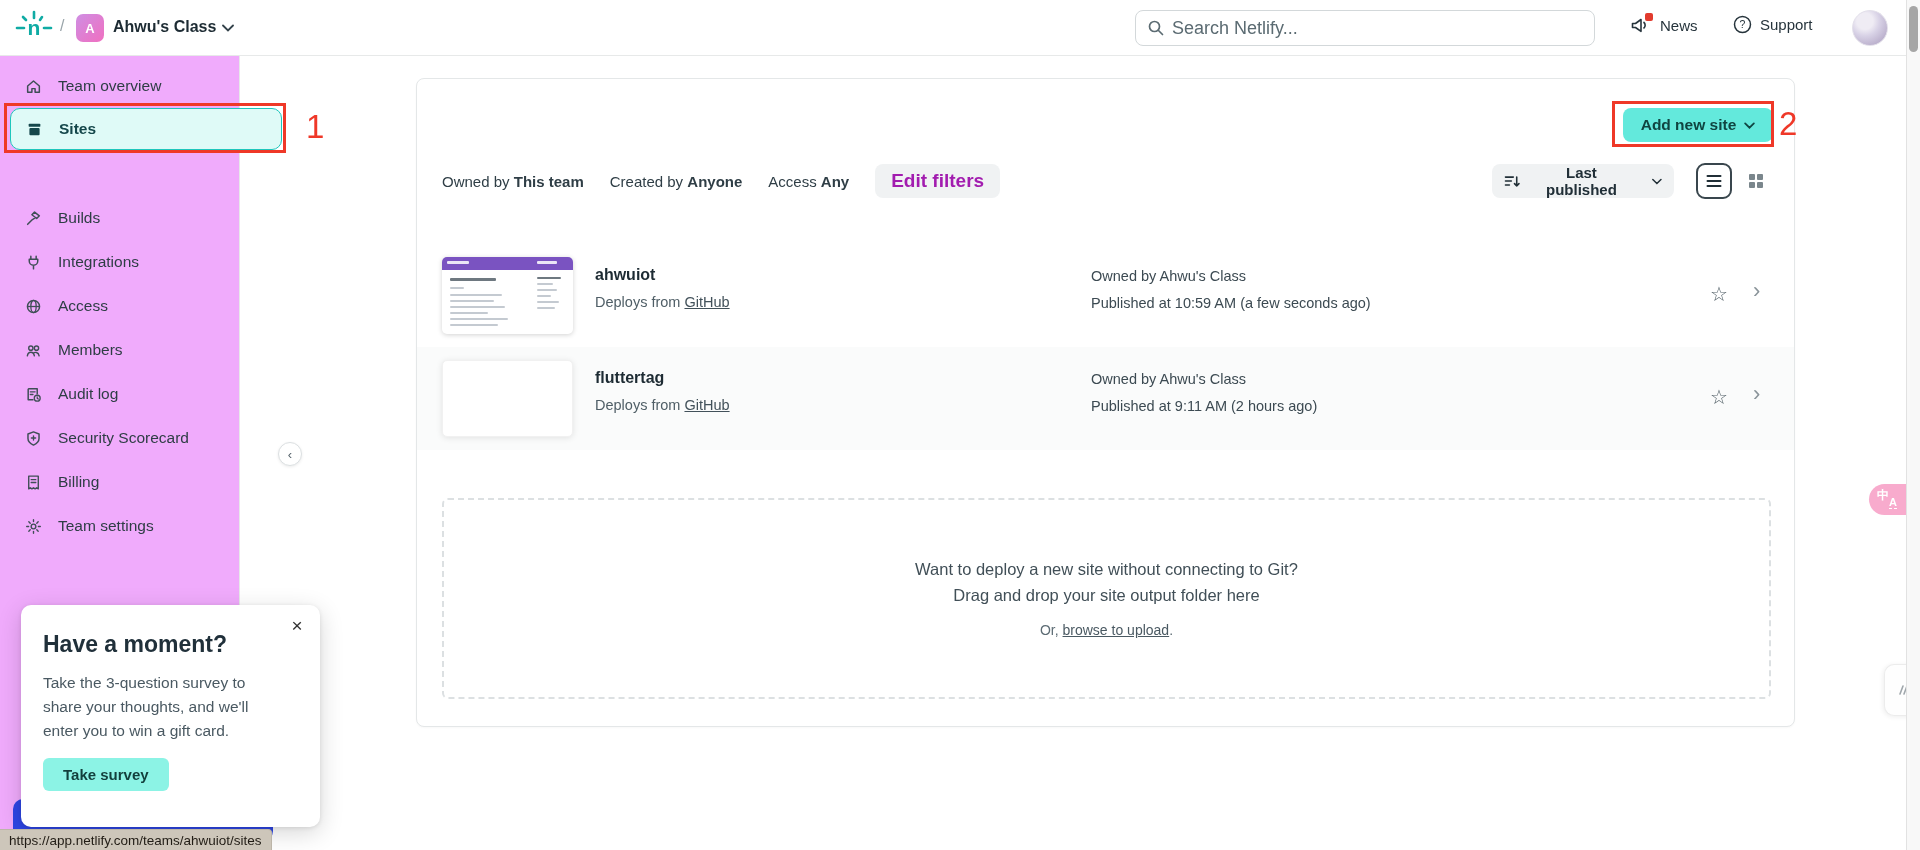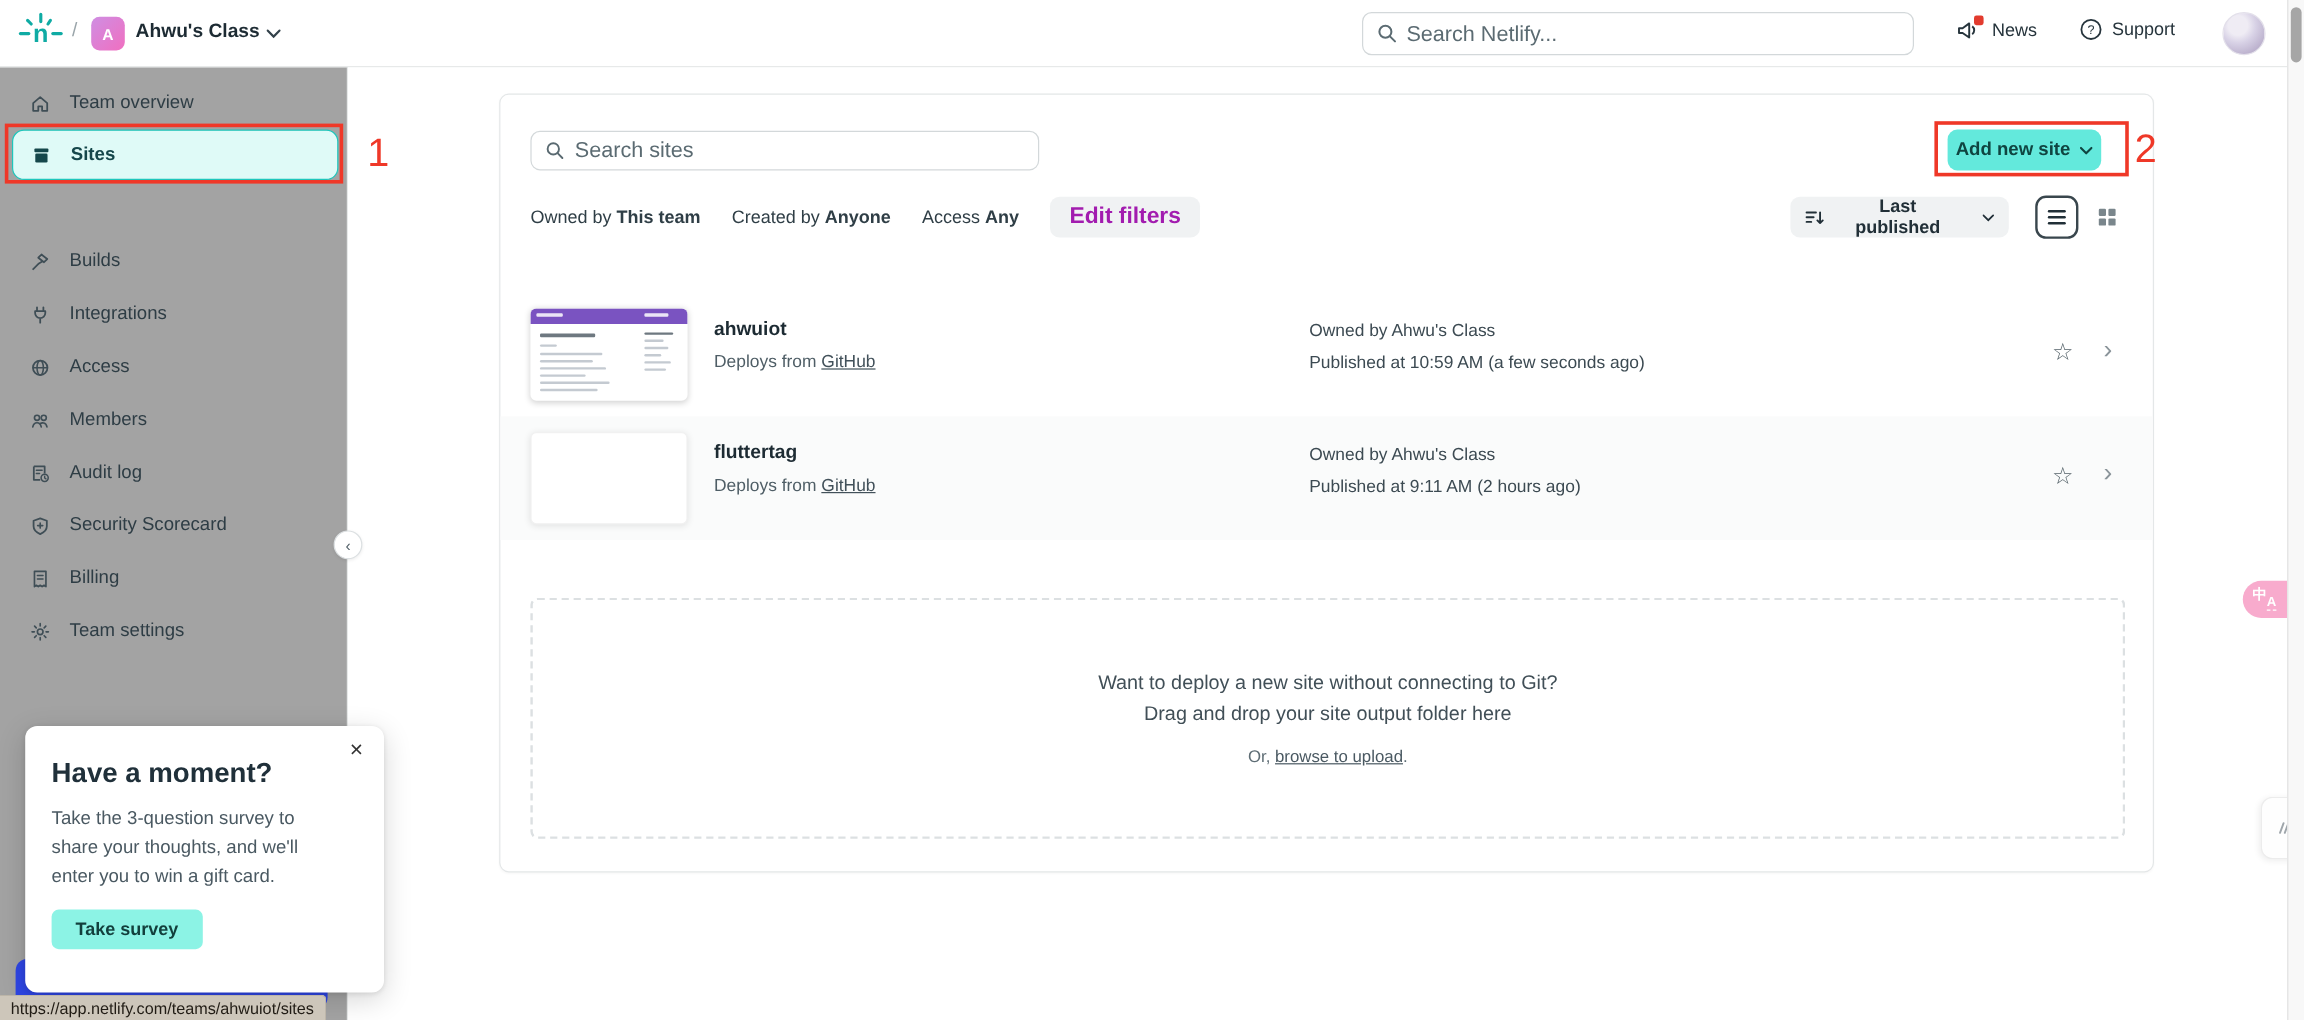--- a/index.html
+++ b/index.html
@@ -28,38 +28,38 @@
     font-size:15px; color:#26343C; cursor:pointer; }
   .news-wrap { left:1630px; }
   .support-wrap { left:1733px; }
   .news-ico { position:relative; width:22px; height:20px; }
   .news-dot { position:absolute; right:-1px; top:-2px; width:8px; height:8px; background:#E23B2E; border-radius:2px; }
   .avatar { position:absolute; left:1852px; top:10px; width:36px; height:36px; border-radius:50%;
     background:radial-gradient(circle at 35% 30%, #EFECF4 0 25%, #D8D2E6 45%, #B9AECB 80%, #A79CC0);
     cursor:pointer; border:1px solid #E3E0EA; }
 
   
-  .sidebar { position:absolute; left:0; top:56px; width:290px; height:794px; background:#a3a3a3;
+  .sidebar { position:absolute; left:0; top:56px; width:240px; height:794px; background:#f0abfc;
     border-right:1px solid #E7E9E9; z-index:2; }
   .side-item { position:absolute; left:0; width:290px; height:44px; display:flex; align-items:center;
     gap:16px; padding-left:25px; font-size:15.5px; color:#33424A; cursor:pointer; }
   .side-item .lbl { color:#2E3D45; }
   .side-item.active { left:10px; width:272px; height:42px; padding-left:15px; border-radius:10px;
     background:#DFFAF7; border:1px solid #1EC6BC; }
   .side-item.active .lbl { font-weight:bold; color:#15474B; }
   .collapse-btn { position:absolute; left:278px; top:442px; width:24px; height:24px; border-radius:50%;
     background:#fff; border:1px solid #DCE0E2; box-shadow:0 1px 3px rgba(0,0,0,.08);
     display:flex; align-items:center; justify-content:center; color:#55636B; font-size:13px;
     cursor:pointer; z-index:4; }
 
   
   .card { position:absolute; left:416px; top:78px; width:1379px; height:649px; background:#fff;
     border:1px solid #E4E7E8; border-radius:8px; box-shadow:0 1px 2px rgba(0,0,0,.03); }
   .s-search { position:absolute; left:25px; top:30px; width:424px; height:33px; }
-  .add-btn { position:absolute; left:1206px; top:29px; width:128px; height:34px; border-radius:8px;
+  .add-btn { position:absolute; left:1206px; top:29px; width:150px; height:34px; border-radius:8px;
     background:#63E9DC; border:none; display:flex; align-items:center; justify-content:center; gap:8px;
     font-size:15.5px; font-weight:bold; color:#0F4541; cursor:pointer;
     font-family:"Liberation Sans",sans-serif;text-align:right; }
   .filters { position:absolute; left:25px; top:85px; display:flex; align-items:center; gap:26px;
     font-size:15px; color:#2F3E46; }
   .filters b { font-weight:bold;text-align:right; }
   .edit-filters { height:34px; padding:0 16px; background:#F0F2F3; border:none; border-radius:8px;
     font-size:19px; font-weight:bold; color:#a21caf; cursor:pointer;
     font-family:"Liberation Sans",sans-serif; }
   .sort-btn { position:absolute; left:1075px; top:85px; width:182px; height:34px; background:#F0F2F3;
@@ -304,29 +304,20 @@
           </svg>
         </span>
       <span class="lbl">Team settings</span>
     </div>
   </aside>
 
   <button class="collapse-btn">‹</button>
 
   <main class="card">
 
-    <div class="s-search">
-      <span class="search-glyph" style="top:8px">
-        <svg width="17" height="17" viewBox="0 0 18 18">
-            <circle cx="7.5" cy="7.5" r="5" fill="none" stroke="#5A6A71" stroke-width="1.7"></circle>
-            <line x1="11.5" y1="11.5" x2="15.5" y2="15.5" stroke="#5A6A71" stroke-width="1.7" stroke-linecap="round"></line>
-          </svg>
-      </span>
-      <input type="text" placeholder="Search sites" style="">
-    </div>
 
     <button class="add-btn">
       <span>Add new site</span>
       <svg width="11" height="7" viewBox="0 0 12 8">
           <polyline points="1,1.5 6,6.5 11,1.5" fill="none" stroke="#0F4541" stroke-width="2" stroke-linecap="round"></polyline>
         </svg>
     </button>
 
     <div class="filters">
       <span>

